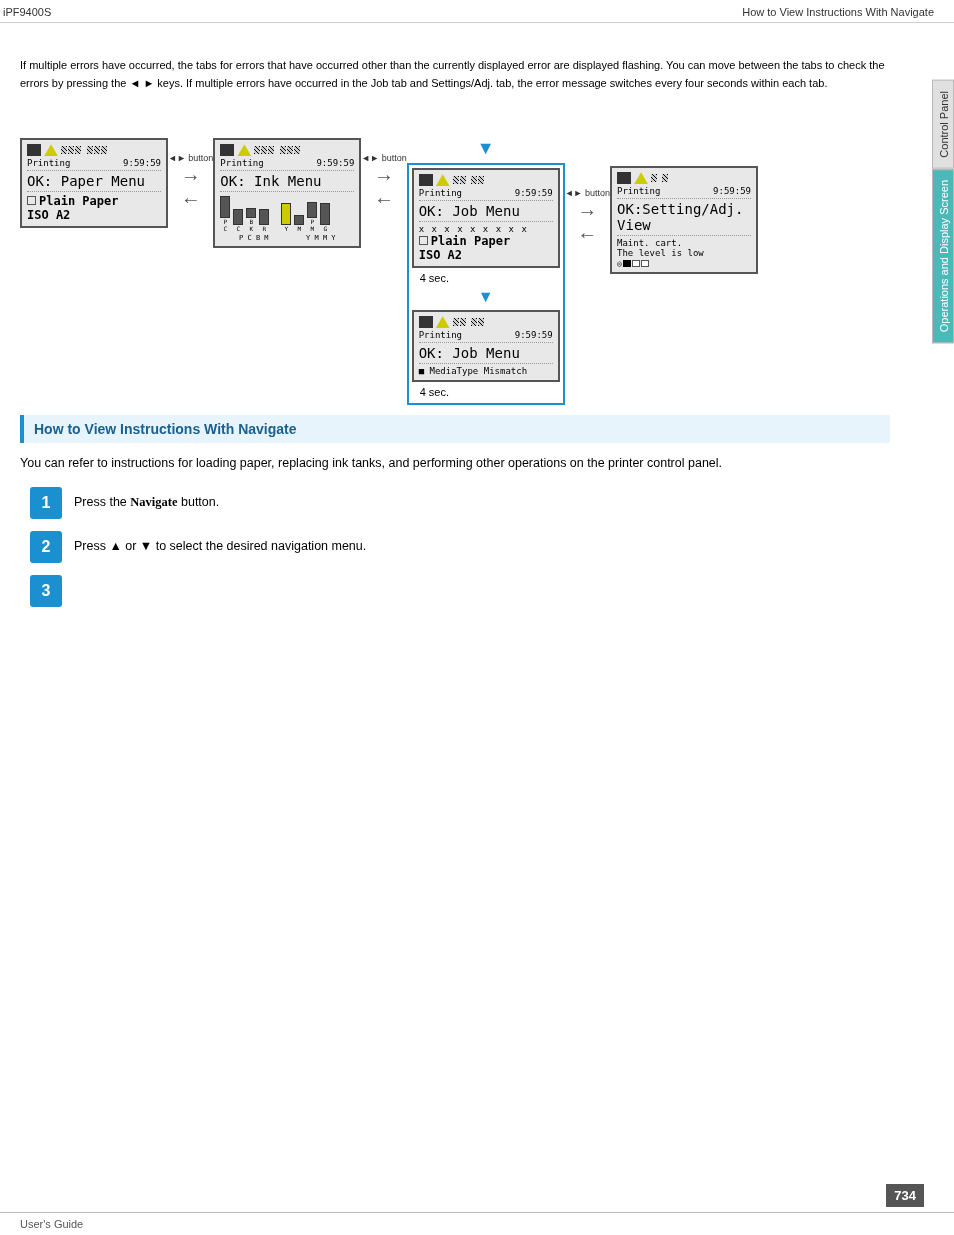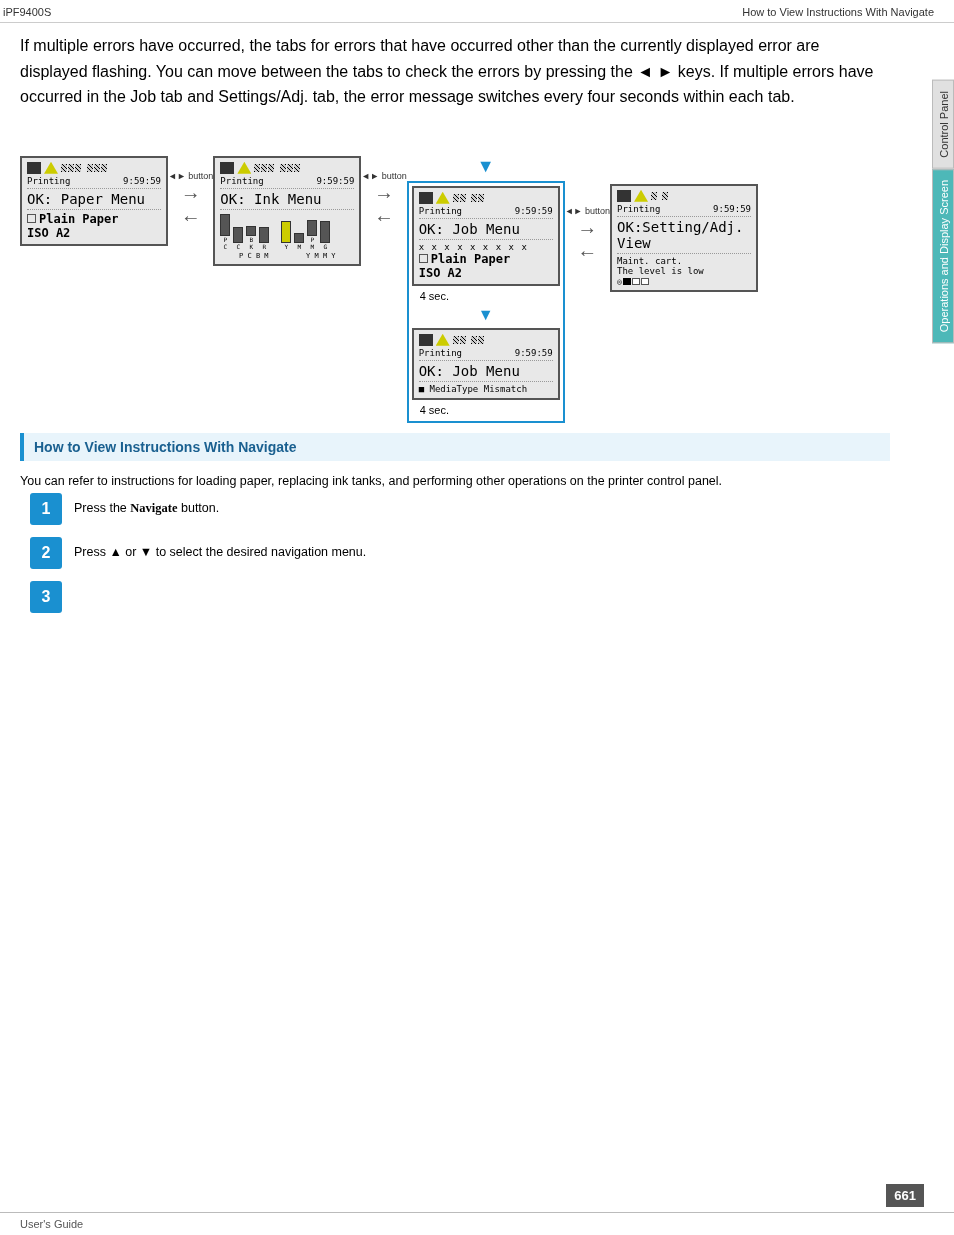--- a/index.html
+++ b/index.html
@@ -50,23 +50,24 @@
     }
 
     
     .main-content {
       padding: 10px 40px 10px 20px;
       margin-right: 24px;
     }
 
     
     .intro-text {
-      font-size: 16px;
+      font-size: 11px;
       line-height: 1.6;
       margin-bottom: 16px;
+      margin-top: 24px;
     }
     .lcd-screen {
       border: 2px solid #555;
       background: #e8e8e8;
       width: 148px;
       padding: 4px 5px;
       font-size: 9px;
       font-family: monospace;
       position: relative;
     }
@@ -151,21 +152,21 @@
       font-size: 14px;
       font-weight: bold;
       color: #1a6090;
       margin-bottom: 10px;
     }
 
     
     .desc-text {
       font-size: 12.5px;
       line-height: 1.6;
-      margin-bottom: 2px;
+      margin-bottom: 14px;
     }
 
     
     .steps {
       display: flex;
       flex-direction: column;
       gap: 12px;
       margin-left: 10px;
     }
     .step-item {
@@ -530,18 +531,18 @@
 
   </div>
 
 </div>
 
 <div class="side-tabs">
   <div class="side-tab">Control Panel</div>
   <div class="side-tab active">Operations and Display Screen</div>
 </div>
 
-<div class="page-number">661</div>
+<div class="page-number">734</div>
 
 <div class="footer">
   <span>User's Guide</span>
   <span></span>
 </div>
 
 </body></html>

